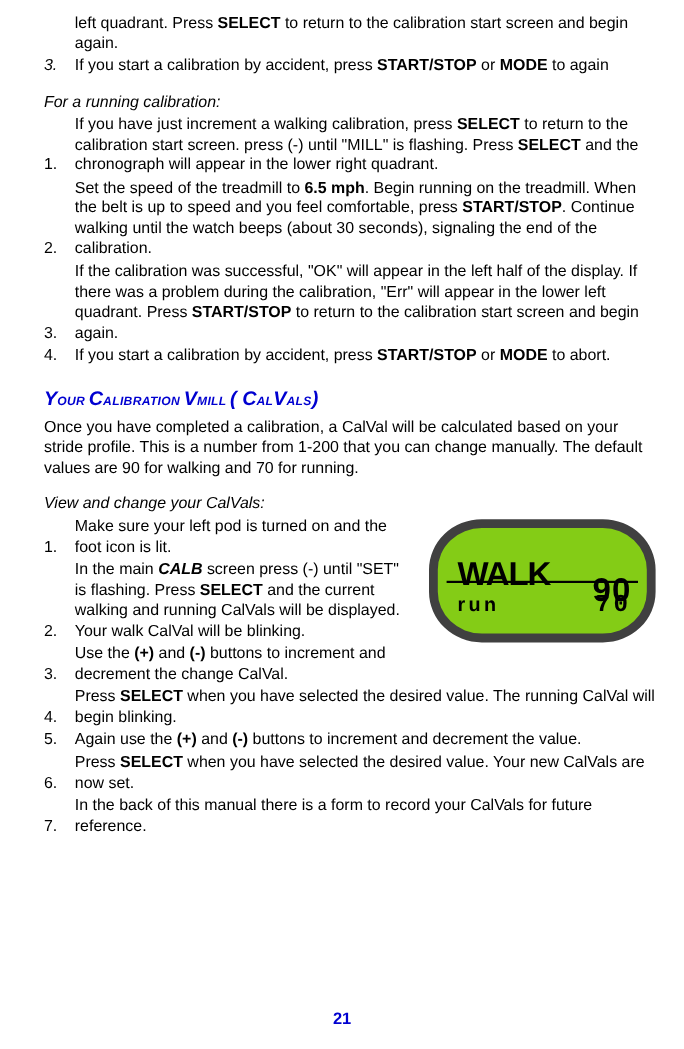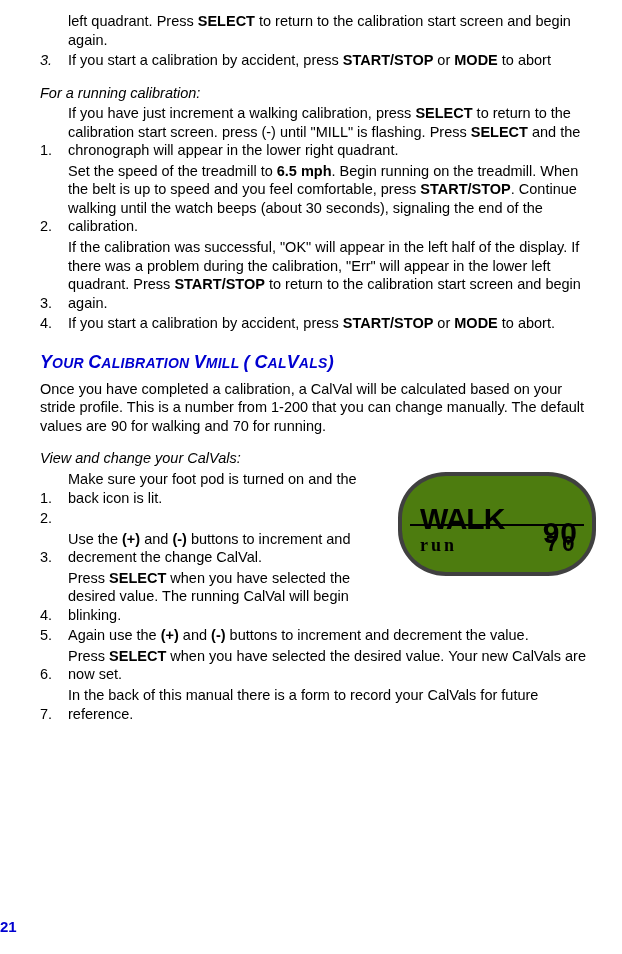--- a/index.html
+++ b/index.html
@@ -46,33 +46,33 @@
   .italic-num .num { font-style: italic; }
   .section-title {
     color: #0000d0;
     font-family: Arial, Helvetica, sans-serif;
     font-weight: bold;
     font-style: italic;
     margin-top: 18px;
     margin-bottom: 6px;
   }
   .section-title .cap { font-size: 18px; }
-  .section-title .small { font-size: 14px; letter-spacing:0.3px;}
+  .section-title .small { font-size: 11px; letter-spacing:0.3px;}
   .intro-ital { margin-bottom:4px; }
   .lcd-wrap {
     float: right;
     margin: 2px 4px 6px 10px;
   }
   .lcd {
     width: 190px;
     height: 96px;
-    border: 4px solid #404040;
+    border: 8px solid #404040;
     border-radius: 48px / 46px;
     position: relative;
-    background: #4d7c0f;
+    background: #84cc16;
   }
   .lcd .row {
     position: absolute;
     left: 18px;
     right: 14px;
     display: flex;
     justify-content: space-between;
     align-items: center;
     font-family: "Arial Black", Arial, sans-serif;
   }
@@ -100,54 +100,55 @@
     font-weight: 900;
     letter-spacing: -1px;
   }
   .lcd .num90 {
     font-size: 30px;
     font-weight: 900;
     letter-spacing: 1px;
     margin-top: 28px;
   }
   .lcd .run {
-    font-family: Liberation Serif, serif;
+    font-family: Liberation Sans, sans-serif;
     font-weight: 600;
     letter-spacing: 3px;
     font-size: 18px;
   }
   .lcd .num70 {
     font-family: "Courier New", monospace;
     font-weight: 800;
     font-size: 22px;
     letter-spacing: 3px;
   }
   .clear { clear: both; }
   .pagenum {
     position: absolute;
     left: 0; right: 0;
     bottom: 18px;
+    text-align: center;
     color: #0000d0;
     font-family: Arial, Helvetica, sans-serif;
     font-weight: bold;
     font-size: 15px;
   }
   b { font-weight: bold; }
 </style>
 </head>
 <body>
 
 <ol class="numlist">
   <li>
     <span class="num"></span>
     <span class="txt"><span>left quadrant.  Press </span><b>SELECT</b><span> to return to the calibration start screen and begin again.</span></span>
   </li>
   <li class="italic-num">
     <span class="num"><i>3.</i></span>
-    <span class="txt"><span>If you start a calibration by accident, press </span><b>START/STOP</b><span> or </span><b>MODE</b><span> to abort</span></span>
+    <span class="txt"><span>If you start a calibration by accident, press </span><b>START/STOP</b><span> or </span><b>MODE</b><span> to again</span></span>
   </li>
 </ol>
 
 <div class="subhead">For a running calibration:</div>
 
 <ol class="numlist">
   <li>
     <span class="num">1.</span>
     <span class="txt"><span>If you have just increment a walking calibration, press </span><b>SELECT</b><span> to return to the calibration start screen. press (-) until "MILL" is flashing.  Press </span><b>SELECT</b><span> and the chronograph will appear in the lower right quadrant.</span></span>
   </li>
@@ -183,24 +184,25 @@
     <div class="row bot">
       <span class="run">run</span>
       <span class="num70">70</span>
     </div>
   </div>
 </div>
 
 <ol class="numlist">
   <li>
     <span class="num">1.</span>
-    <span class="txt" style="max-width:300px">Make sure your foot pod is turned on and the back icon is lit.</span>
+    <span class="txt" style="max-width:300px">Make sure your left pod is turned on and the foot icon is lit.</span>
   </li>
   <li>
     <span class="num">2.</span>
+    <span class="txt" style="max-width:300px"><span>In the main </span><b><i>CALB</i></b><span> screen press (-) until "SET" is flashing.  Press </span><b>SELECT</b><span> and the current walking and running CalVals will be displayed. Your walk CalVal will be blinking.</span></span>
   </li>
   <li>
     <span class="num">3.</span>
     <span class="txt"><span>Use the </span><b>(+)</b><span> and </span><b>(-)</b><span> buttons to increment and decrement the change CalVal.</span></span>
   </li>
   <li>
     <span class="num">4.</span>
     <span class="txt"><span>Press </span><b>SELECT</b><span> when you have selected the desired value.  The running CalVal will begin blinking.</span></span>
   </li>
   <li>

